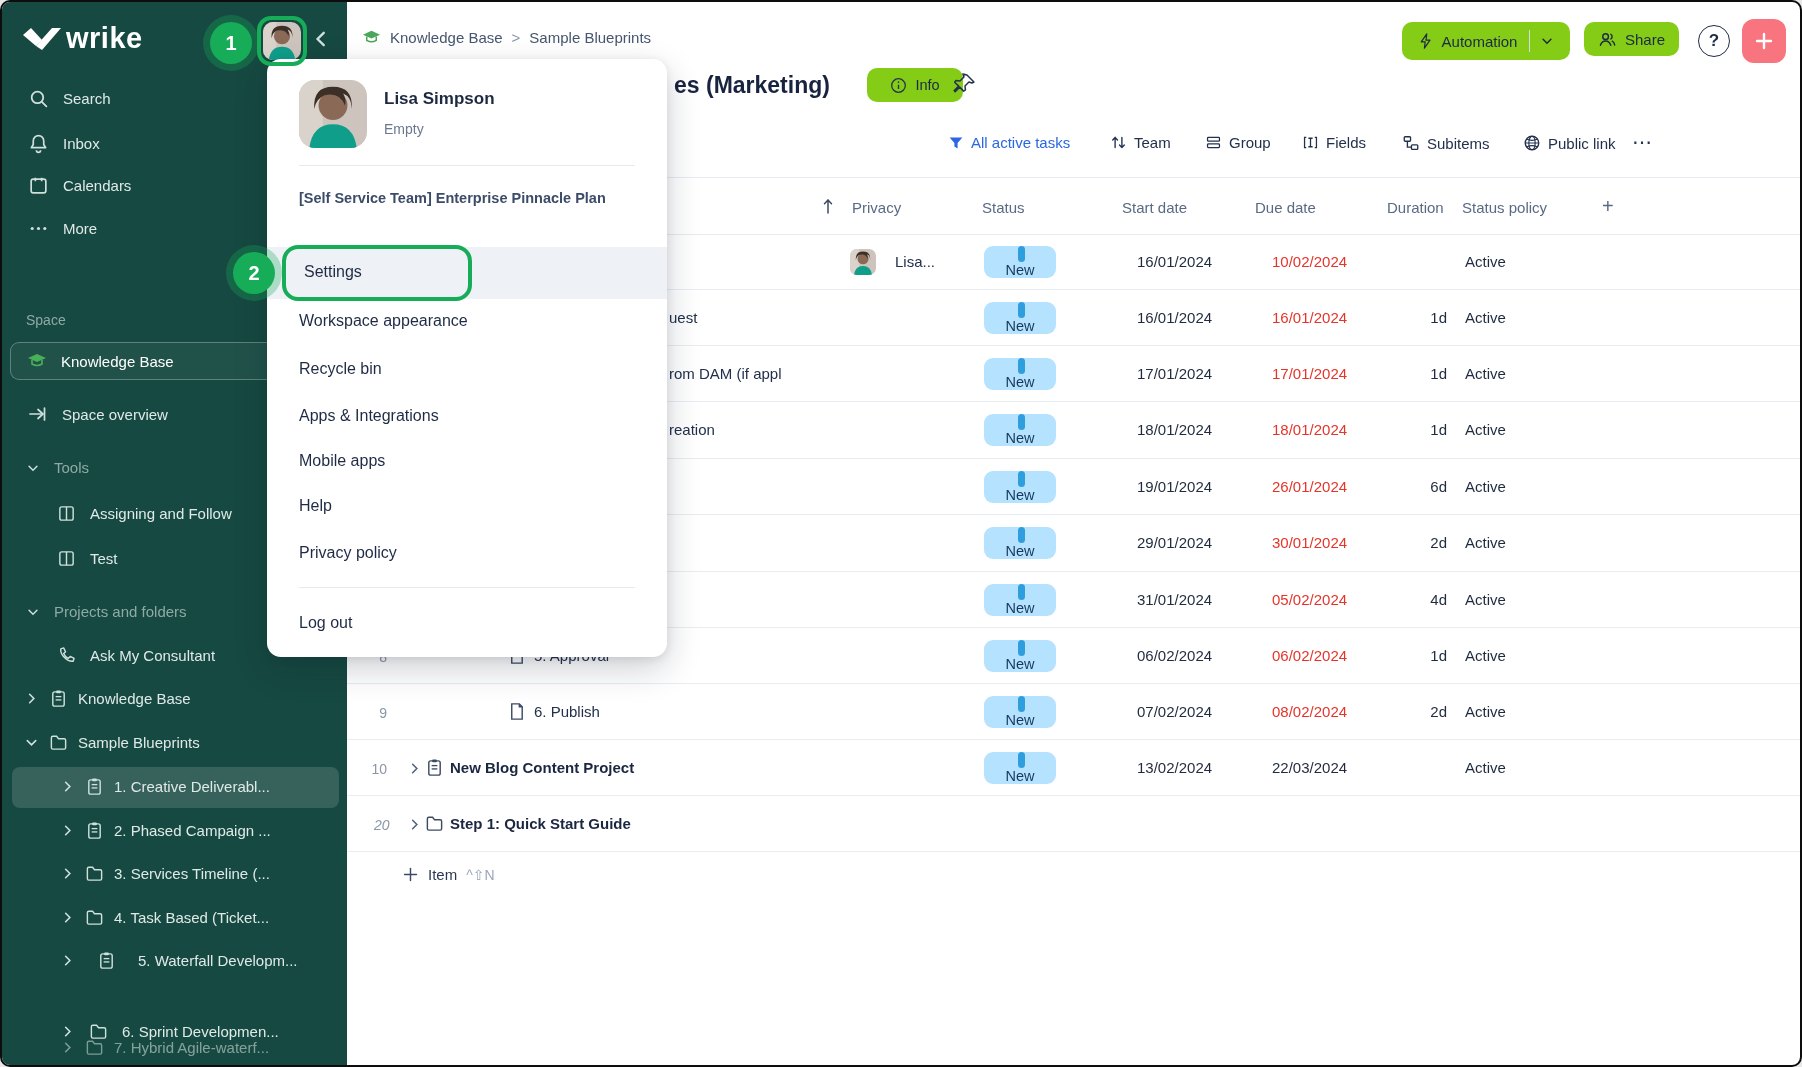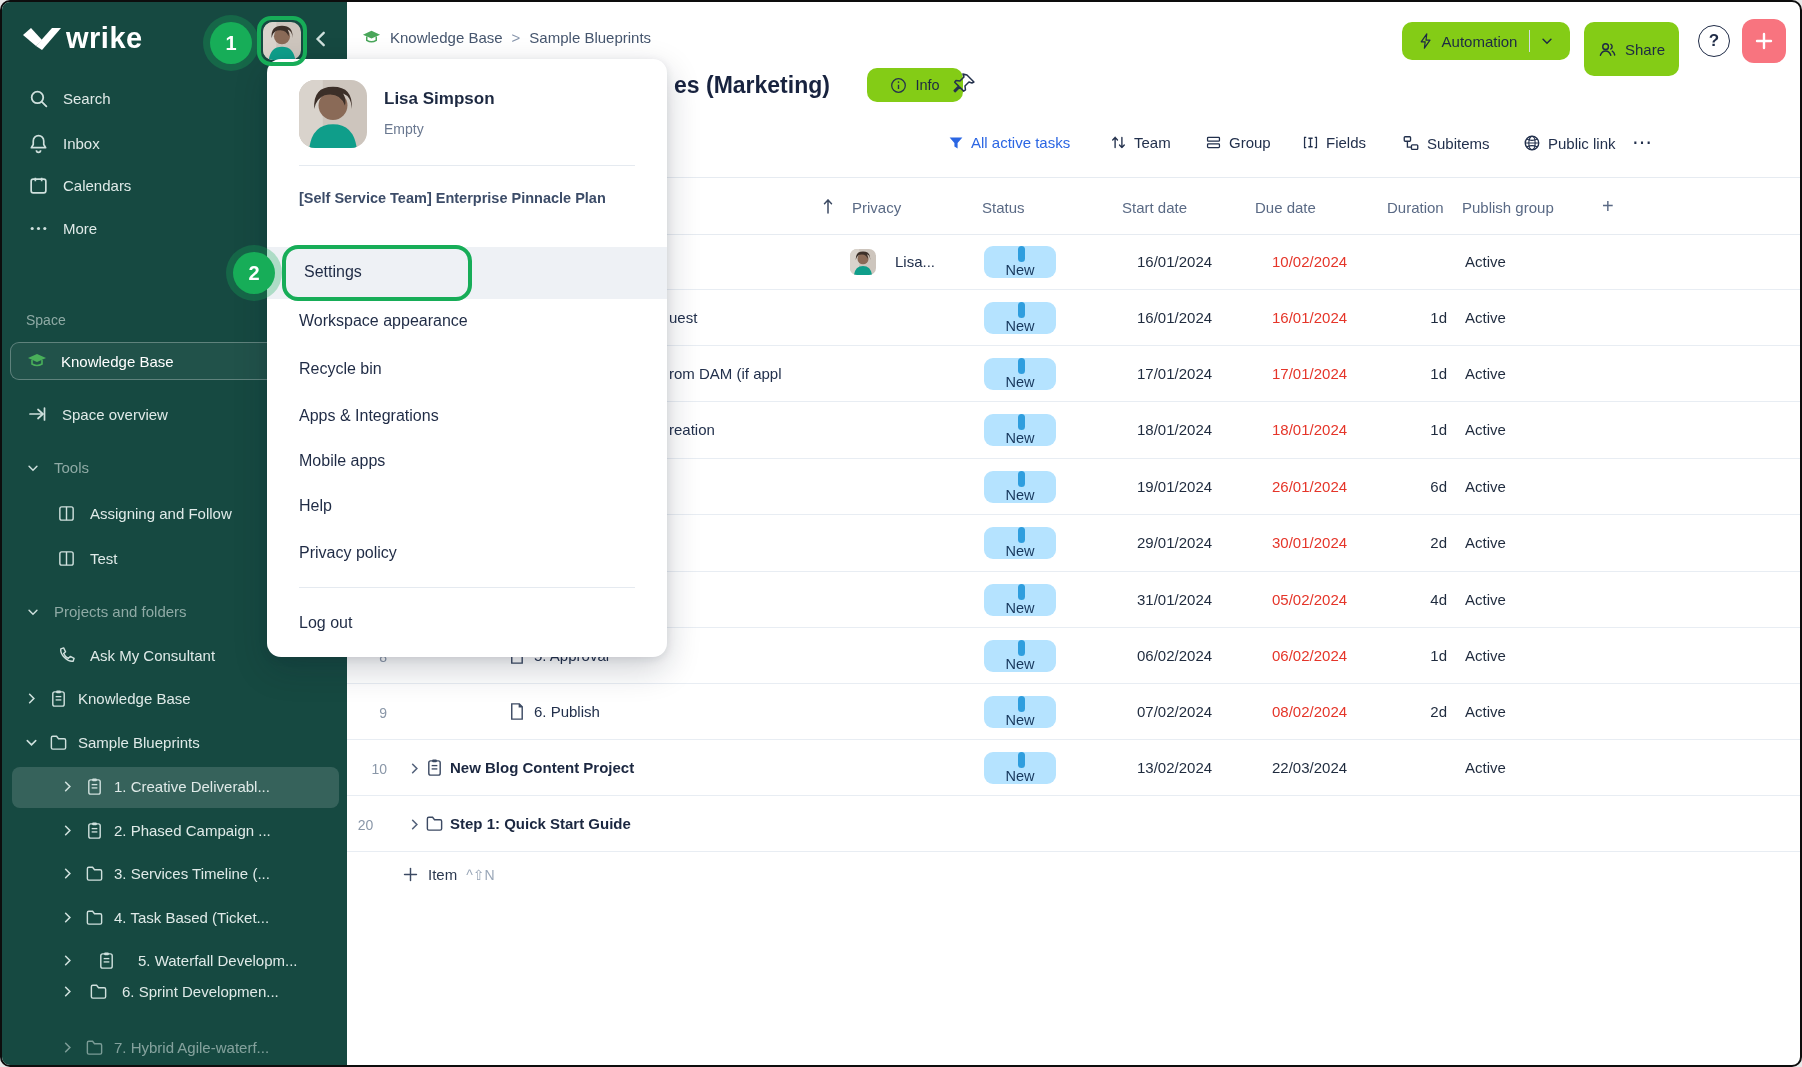--- a/index.html
+++ b/index.html
@@ -289,21 +289,21 @@
             <use href="#sym-chevron-right"></use>
           </svg>
         </span>
       <span class="sb-icon">
           <svg width="19" height="19" viewBox="0 0 20 20">
             <use href="#sym-clipboard"></use>
           </svg>
         </span>
       <span class="sb-text">5. Waterfall Developm...</span>
     </div>
-    <div class="abs row-line" style="left:58px; top:980px; ">
+    <div class="abs row-line" style="left:58px; top:1020px; ">
       <span class="sb-icon">
           <svg width="15" height="15" viewBox="0 0 16 16">
             <use href="#sym-chevron-right"></use>
           </svg>
         </span>
       <span class="sb-icon">
           <svg width="19" height="19" viewBox="0 0 20 20">
             <use href="#sym-folder"></use>
           </svg>
         </span>
@@ -369,21 +369,21 @@
       </span>
       <span>Automation</span>
     </span>
     <span style="width:1px; height:22px; background:#d4dae3;"></span>
     <span style="padding-left:10px;">
       <svg width="14" height="14" viewBox="0 0 16 16" style="color:#1d2a44">
           <use href="#sym-caret-down"></use>
         </svg>
     </span>
   </div>
-  <div class="abs pill-btn" style="left:1582px; top:20px; width:95px; height:54px;">
+  <div class="abs pill-btn" style="left:1582px; top:20px; width:95px; height:34px;">
     <span>
       <svg width="19" height="19" viewBox="0 0 20 20">
           <circle cx="8" cy="7" r="3" fill="none" stroke="#1d2a44" stroke-width="1.5"></circle>
           <path d="M2.5 16 q1.5 -4.5 5.5 -4.5 t5.5 4.5" fill="none" stroke="#1d2a44" stroke-width="1.5" stroke-linecap="round"></path>
           <path d="M13.5 4.5 a3 3 0 0 1 0 5" fill="none" stroke="#1d2a44" stroke-width="1.5" stroke-linecap="round"></path>
           <path d="M15 11.8 q2 1 2.6 4" fill="none" stroke="#1d2a44" stroke-width="1.5" stroke-linecap="round"></path>
         </svg>
     </span>
     <span>Share</span>
   </div>
@@ -471,21 +471,21 @@
   <span class="abs" style="left:818px; top:195px;">
     <svg width="16" height="18" viewBox="0 0 16 18">
         <path d="M8 16 V3 M8 3 L4.5 6.8 M8 3 L11.5 6.8" fill="none" stroke="#3c4a63" stroke-width="1.5" stroke-linecap="round"></path>
       </svg>
   </span>
   <span class="abs th" style="left:850px; top:197px;">Privacy</span>
   <span class="abs th" style="left:980px; top:197px;">Status</span>
   <span class="abs th" style="left:1120px; top:197px;">Start date</span>
   <span class="abs th" style="left:1253px; top:197px;">Due date</span>
   <span class="abs th" style="left:1385px; top:197px;">Duration</span>
-  <span class="abs th" style="left:1460px; top:197px;">Publish group</span>
+  <span class="abs th" style="left:1460px; top:197px;">Status policy</span>
   <span class="abs th" style="left:1600px; top:193px; font-size:20px;">+</span>
   <div class="abs hline" style="left:345px; top:232px; width:1455px;"></div>
 
   <div class="abs" style="left:345px; top:232px; width:1455px; height:56px; border-bottom:1px solid #e8edf3;">
     <span class="abs avatar" style="left:503px; top:15px; width:26px; height:26px; border-radius:7px;">
         <svg width="26" height="26" viewBox="0 0 40 40">
           <use href="#sym-avatar"></use>
         </svg>
       </span>
     <span class="abs name" style="left:548px; top:19px;">Lisa...</span>
@@ -619,21 +619,21 @@
     <div class="abs badge" style="left:637px; top:12px;">
         <span class="bar"></span>
         <span>New</span>
       </div>
     <span class="abs cell" style="left:790px; top:19px;">13/02/2024</span>
     <span class="abs cell" style="left:925px; top:19px;">22/03/2024</span>
     <span class="abs cell" style="left:1118px; top:19px;">Active</span>
   </div>
 
   <div class="abs" style="left:345px; top:794px; width:1455px; height:56px; border-bottom:1px solid #e8edf3;">
-    <span class="abs rownum" style="left:6px; top:21px; width:25px; text-align:center;">20</span>
+    <span class="abs rownum" style="left:27px; top:21px; width:25px; text-align:left;font-style:italic;">20</span>
     <span class="abs" style="left:60px; top:21px; color:#55637c;">
         <svg width="15" height="15" viewBox="0 0 16 16">
           <use href="#sym-chevron-right"></use>
         </svg>
       </span>
     <span class="abs" style="left:78px; top:18px; color:#3c4a63;">
         <svg width="19" height="19" viewBox="0 0 20 20">
           <use href="#sym-folder"></use>
         </svg>
       </span>

